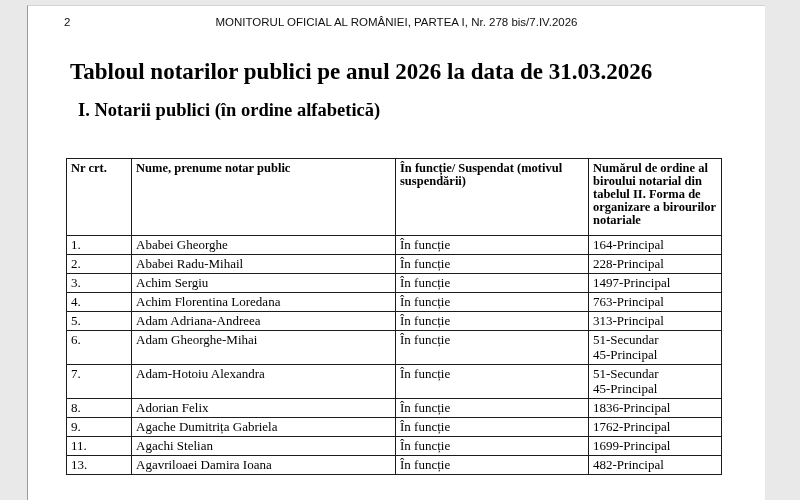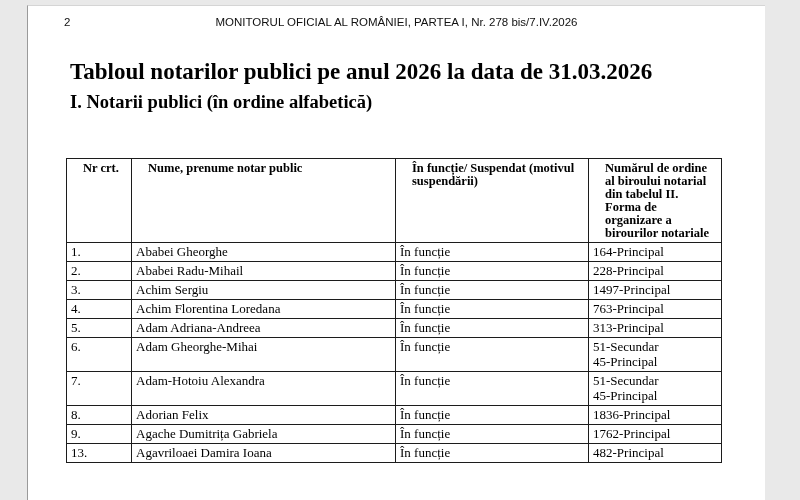--- a/index.html
+++ b/index.html
@@ -41,21 +41,21 @@
     left: 42px; top: 54px;
     margin: 0;
     font-size: 23px;
     font-weight: bold;
     line-height: 23px;
     white-space: nowrap;
   }
   .doc-subtitle {
     position: absolute;
     left: 42px; top: 85px;
-    margin: 0;
+    margin: 8px;
     font-size: 18.5px;
     font-weight: bold;
     line-height: 23px;
     white-space: nowrap;
   }
   table.notaries {
     position: absolute;
     left: 38px; top: 152px;
     border-collapse: collapse;
     table-layout: fixed;
@@ -65,21 +65,21 @@
   table.notaries th, table.notaries td {
     border: 1px solid #1c1c1c;
     vertical-align: top;
     text-align: left;
     overflow: hidden;
   }
   table.notaries th {
     font-weight: bold;
     font-size: 12.5px;
     line-height: 13px;
-    padding: 3px 4px 2px 16px;
+    padding: 3px 4px 2px 4px;
     height: 71px;
   }
   table.notaries td {
     font-size: 13px;
     line-height: 15px;
     height: 15px;
     padding: 1px 4px 2px 4px;
     white-space: pre-line;
     font-weight: normal;
   }
@@ -168,20 +168,26 @@
           <td>În funcție</td>
           <td>1836-Principal</td>
         </tr>
         <tr>
           <td>9.</td>
           <td>Agache Dumitrița Gabriela</td>
           <td>În funcție</td>
           <td>1762-Principal</td>
         </tr>
         <tr>
+          <td>11.</td>
+          <td>Agachi Stelian</td>
+          <td>În funcție</td>
+          <td>1699-Principal</td>
+        </tr>
+        <tr>
           <td>13.</td>
           <td>Agavriloaei Damira Ioana</td>
           <td>În funcție</td>
           <td>482-Principal</td>
         </tr>
       </tbody>
   </table>
 
 </div>
 

